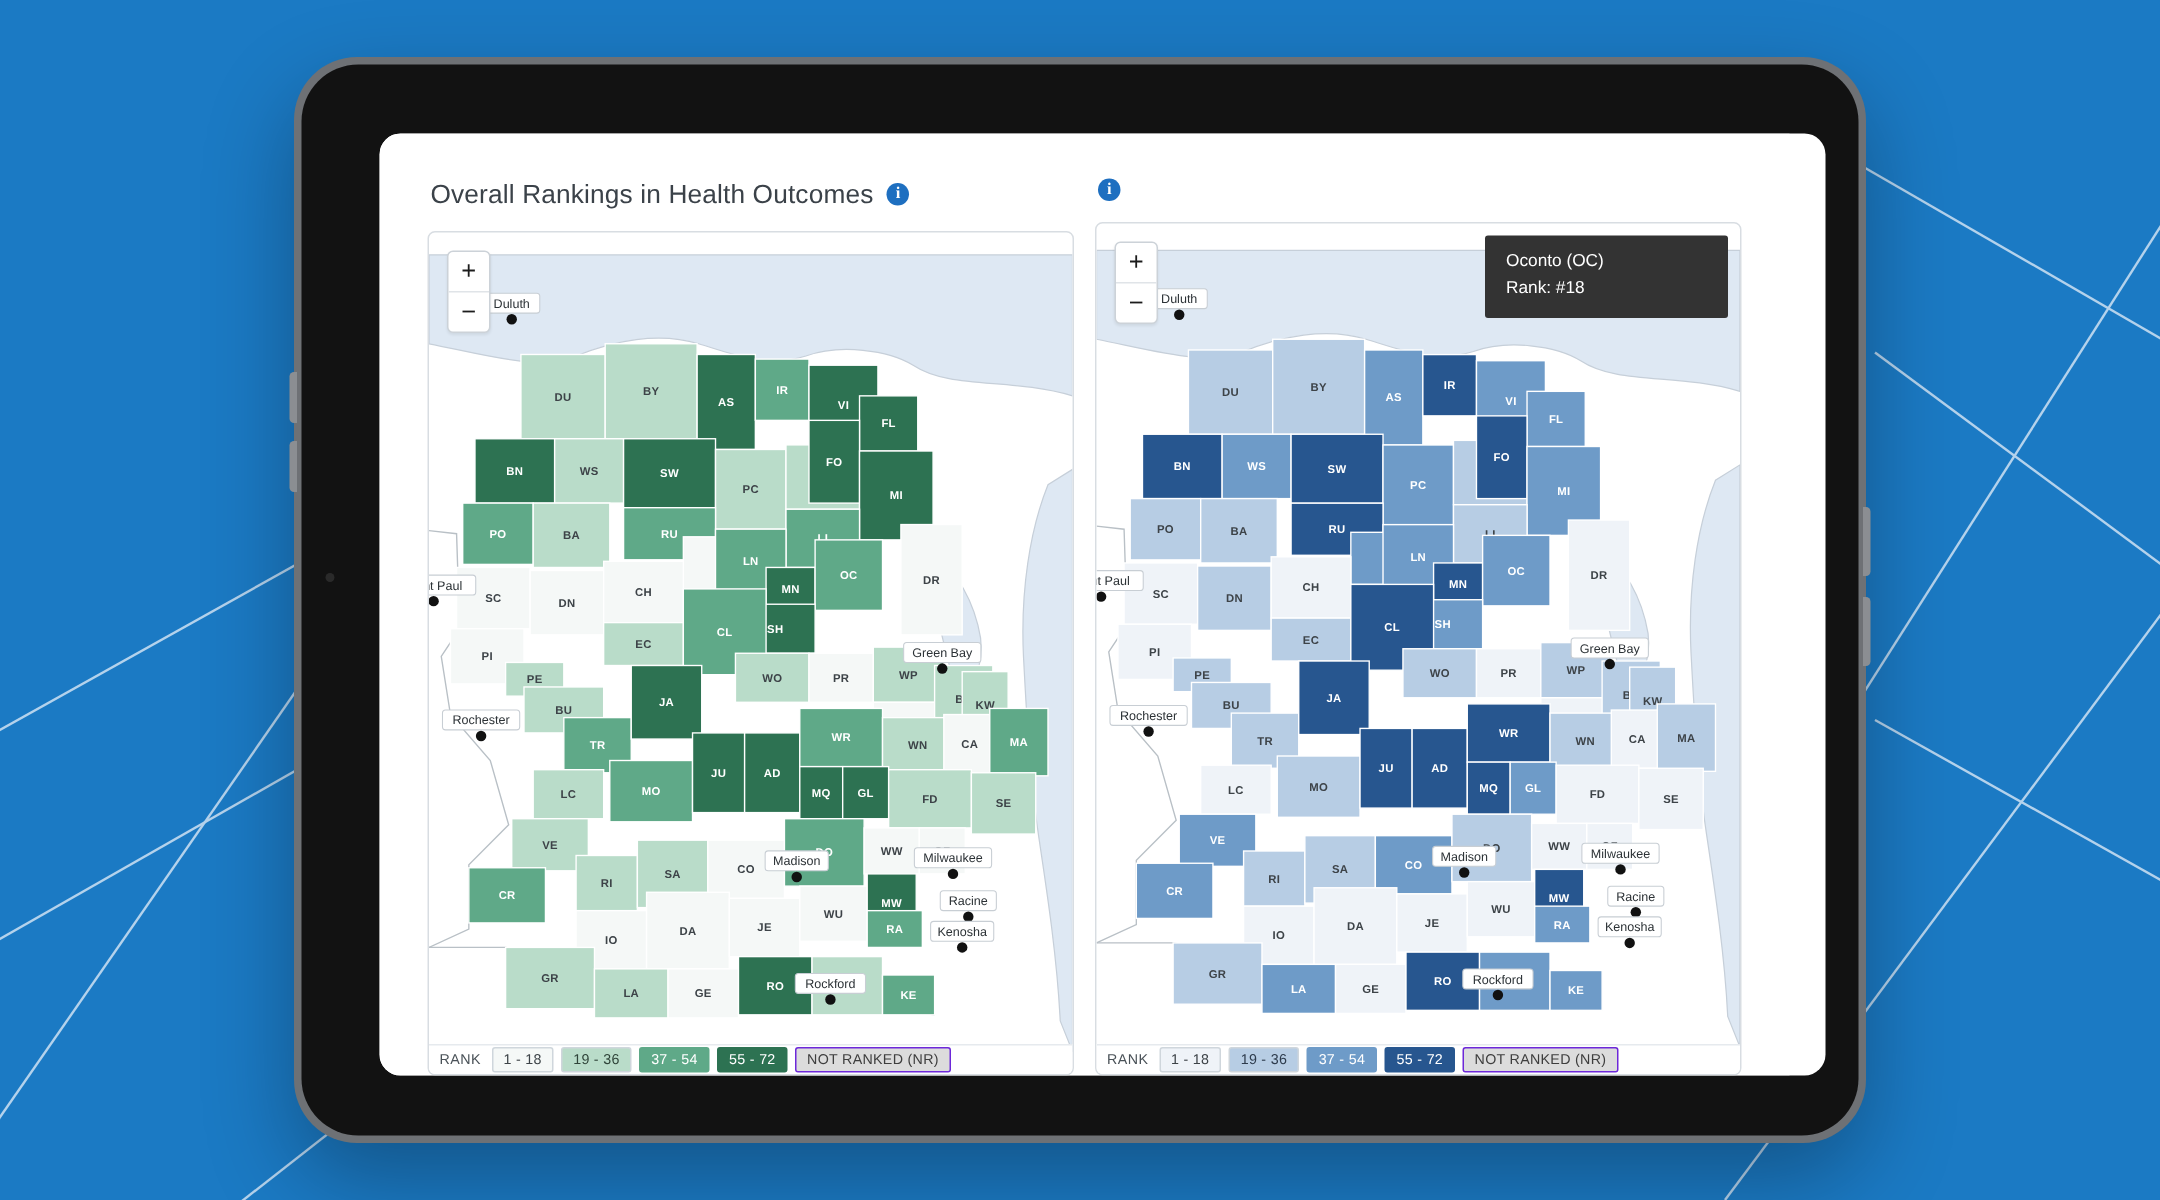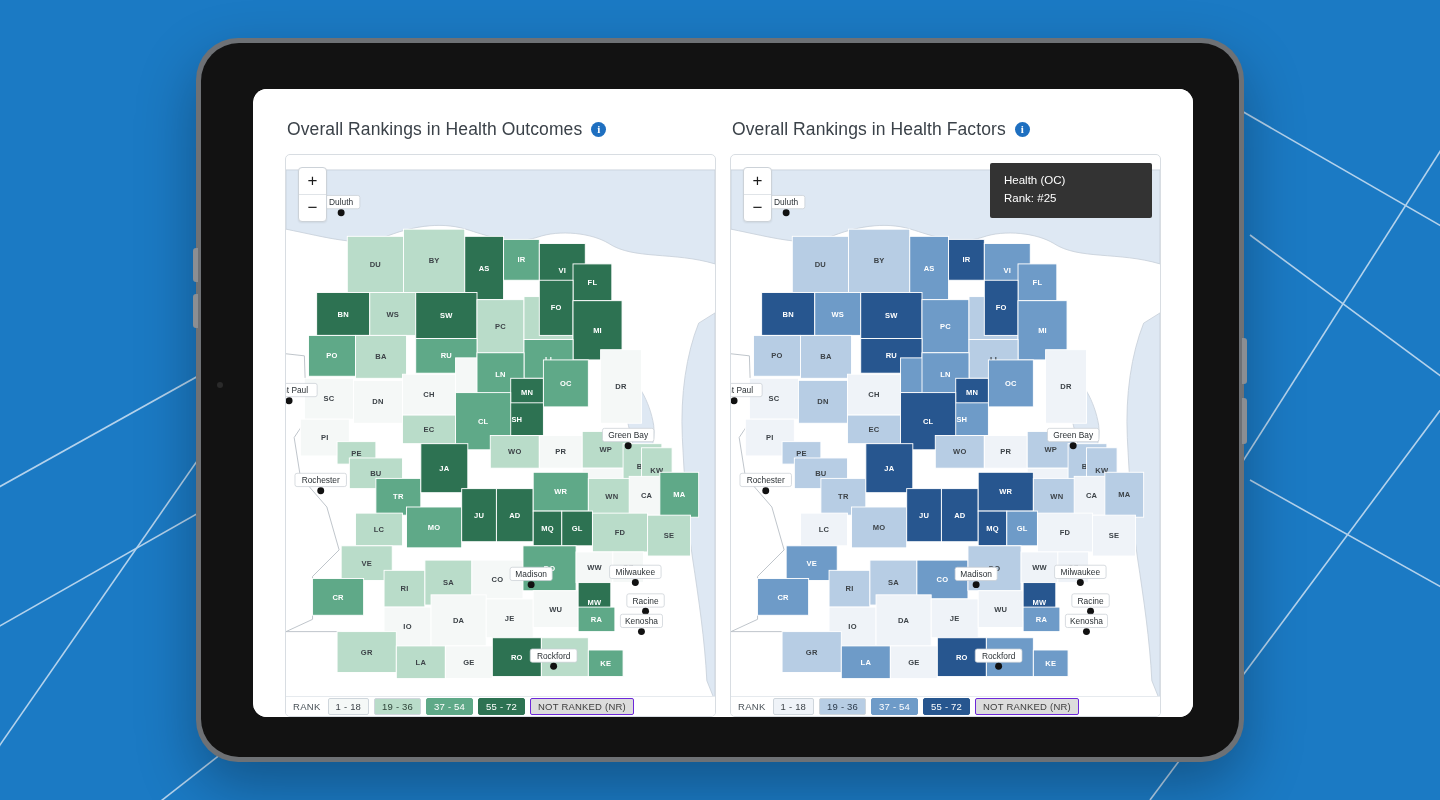--- a/index.html
+++ b/index.html
@@ -15,21 +15,21 @@
     position:absolute;left:196px;top:38px;width:1048px;height:724px;
     background:#6e7175;border-radius:42px;
     box-shadow:0 24px 60px rgba(0,0,0,.30);
   }
   .device-bezel{
     position:absolute;left:5px;top:5px;right:5px;bottom:5px;
     background:#121212;border-radius:38px;
   }
   .device-screen{
     position:absolute;left:52px;top:46px;width:940px;height:628px;
-    background:#ffffff;border-radius:14px;overflow:hidden;
+    background:#ffffff;border-radius:14px;overflow:hidden;padding-left:24px;
   }
   .cam{position:absolute;left:16px;top:339px;width:6px;height:6px;border-radius:50%;background:#2a2a2a;}
   .btn-side{position:absolute;left:-3px;width:5px;background:#8b8e92;border-radius:3px 0 0 3px;}
   .btn-r{position:absolute;right:-3px;width:5px;background:#8b8e92;border-radius:0 3px 3px 0;}
 
   
   .dash{position:absolute;left:0;top:0;width:940px;height:628px;background:#fff;
         display:flex;gap:14px;padding:30px 32px 0 32px;box-sizing:border-box;}
   .panel{flex:1;min-width:0;display:flex;flex-direction:column;}
   .panel-title{
@@ -321,34 +321,33 @@
               <span class="swatch" style="background: rgb(185, 220, 201); color: rgb(47, 68, 57); border: 1px solid rgb(207, 214, 220);">19 - 36</span>
               <span class="swatch" style="background: rgb(95, 169, 136); color: rgb(255, 255, 255); border: 1px solid rgb(95, 169, 136);">37 - 54</span>
               <span class="swatch" style="background: rgb(45, 114, 82); color: rgb(255, 255, 255); border: 1px solid rgb(45, 114, 82);">55 - 72</span>
               <span class="swatch nr">NOT RANKED (NR)</span>
             </div>
           </div>
         </div>
 
         <div class="panel">
           <div class="panel-title">
-            <span>Overall Rankings in Health Factors</span>
             <span class="info-icon">i</span>
           </div>
 
           <div class="map-card">
             <div class="zoomctl">
               <div>+</div>
               <div class="zsep"></div>
               <div>−</div>
             </div>
 
             <div class="tooltip">
-              <div>Health (OC)</div>
-              <div>Rank: #25</div>
+              <div>Oconto (OC)</div>
+              <div>Rank: #18</div>
             </div>
 
             <svg class="map-svg" id="map-factors" viewBox="0 0 420 520" preserveAspectRatio="xMidYMid meet">
                 <rect x="0" y="0" width="420" height="520" fill="#ffffff"></rect>
                 <path d="M 0,0 L 420,0 L 420,92 C 380,80 340,88 316,72 C 300,62 268,58 246,66 C 220,74 196,64 176,58 C 150,50 120,56 96,66 C 74,76 40,66 0,58 Z" fill="#dee8f3" stroke="#c6cfd9" stroke-width="0.8"></path>
                 <path d="M 404,150 C 392,180 386,220 388,262 C 390,300 392,340 398,380 C 404,420 410,460 412,500 L 420,520 L 420,140 Z" fill="#dee8f3" stroke="#c6cfd9" stroke-width="0.8"></path>
                 <path d="M 330,196 C 344,206 356,226 360,250 C 362,268 356,280 346,286 C 340,276 336,250 330,230 Z" fill="#dee8f3" stroke="#c6cfd9" stroke-width="0.8"></path>
                 <path d="M 0,180 L 18,182 L 20,244 L 8,262 L 14,300 L 40,330 L 52,372 L 26,398 L 26,440 L 0,452" class="stateline"></path>
                 <path d="M 0,452 L 50,452 L 296,492 L 330,496" class="stateline"></path>
                 <g>

